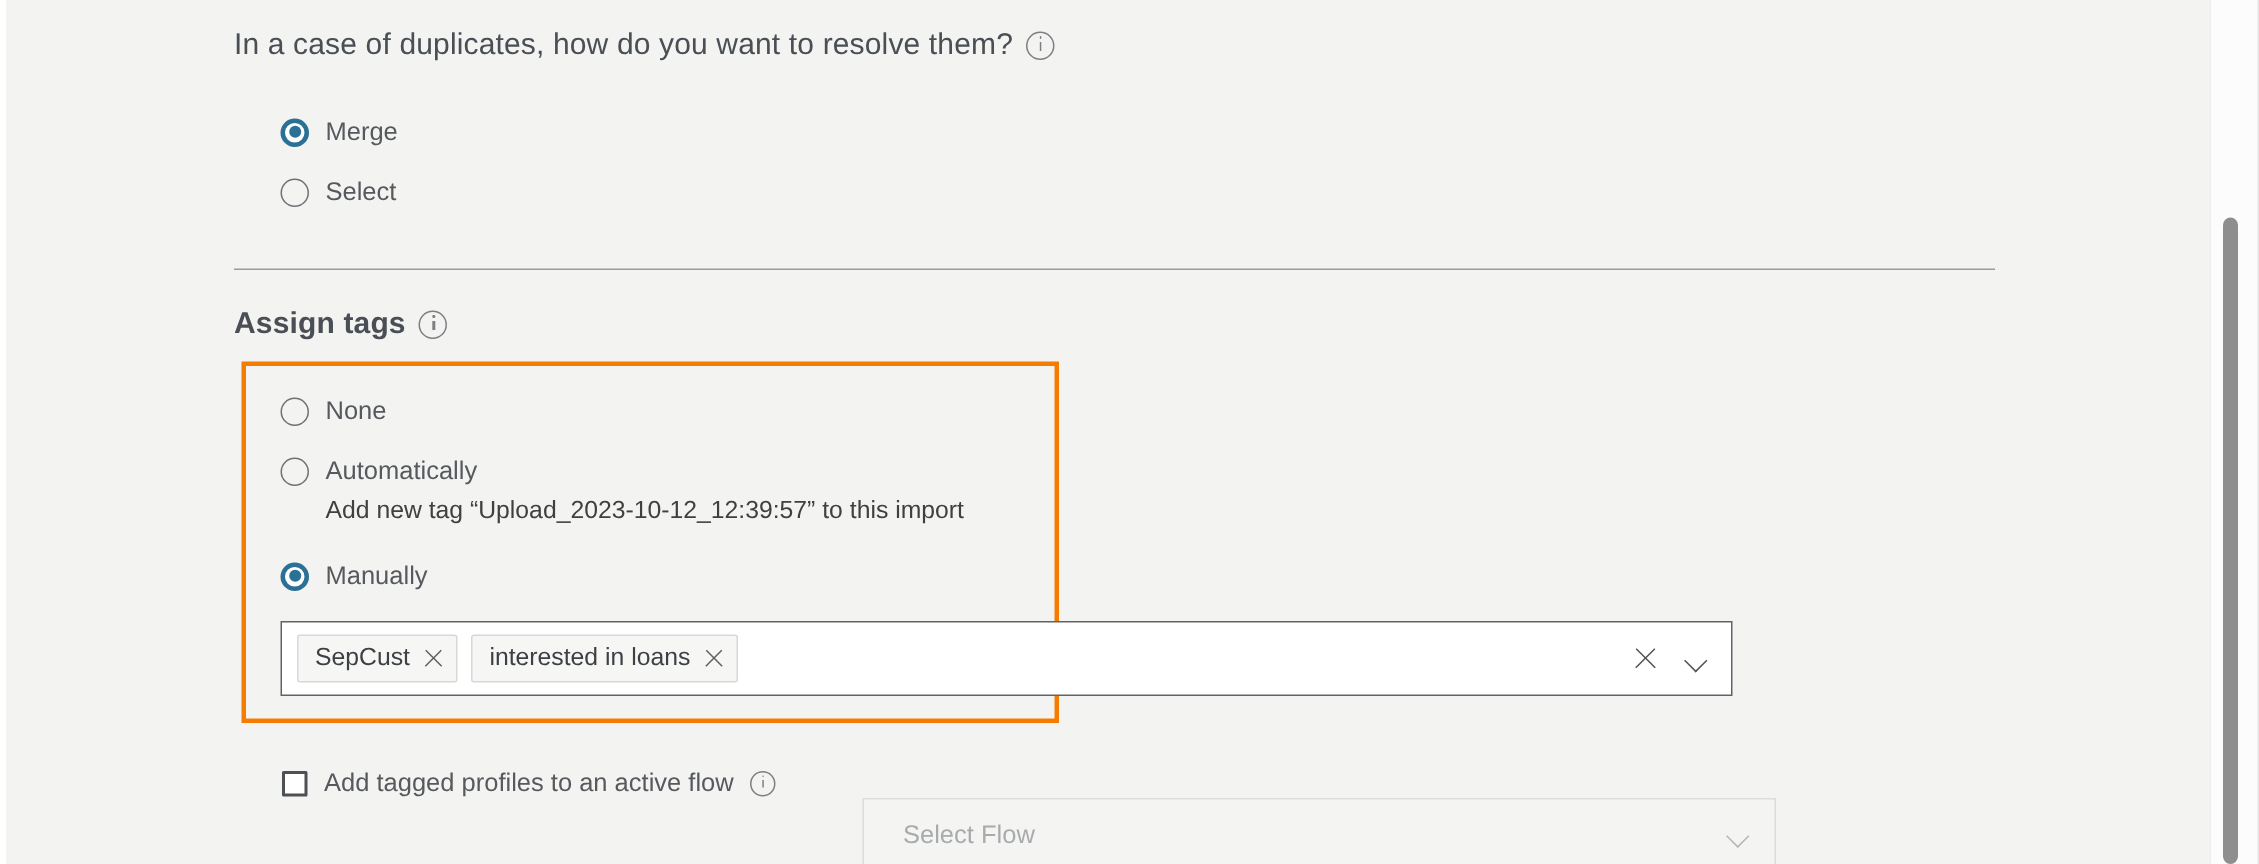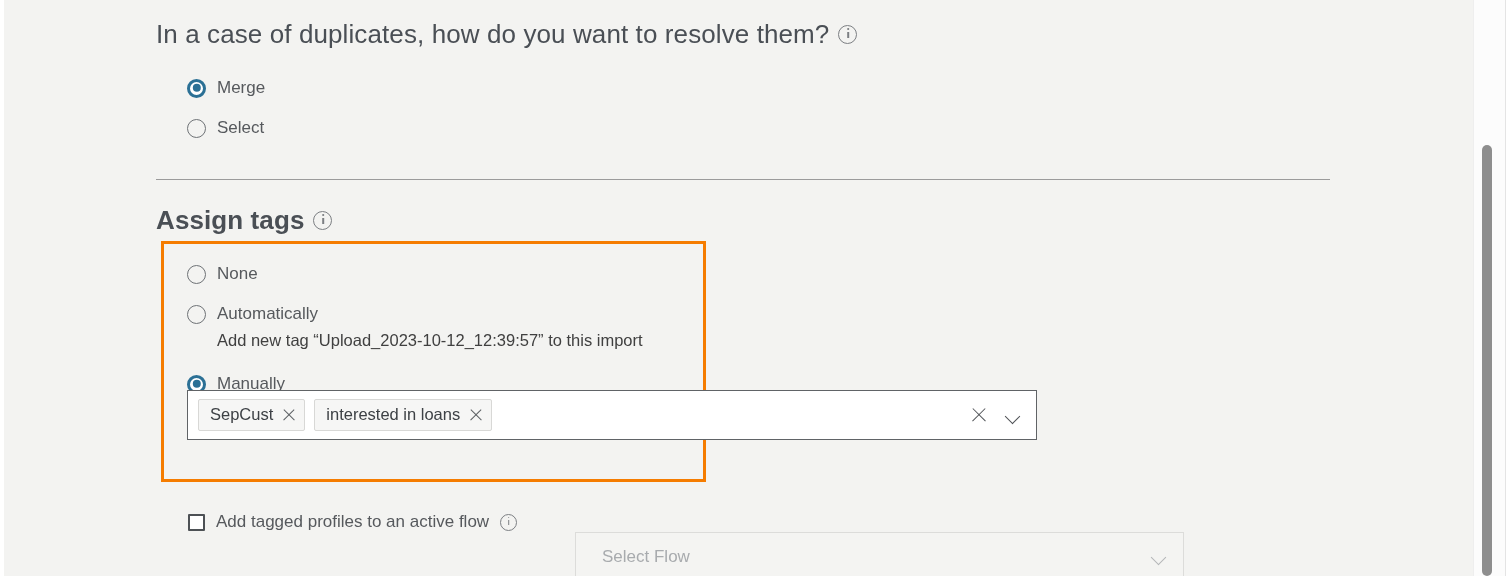--- a/index.html
+++ b/index.html
@@ -21,21 +21,21 @@
     height: 576px;
     background: #f3f3f1;
     box-sizing: border-box;
     border-left: 4px solid #ffffff;
     overflow: hidden;
   }
 
   
   .q-title {
     position: absolute;
-    font-size: 26px;
+    font-size: 20px;
     color: #4a4f55;
     letter-spacing: 0.1px;
     white-space: nowrap;
     display: flex;
     align-items: center;
     gap: 9px;
   }
 
   
   .info-icon {
@@ -332,21 +332,21 @@
     <span class="radio-label">Automatically</span>
   </div>
 
   <div class="sub-note" style="left:213px; top:331px;">Add new tag “Upload_2023-10-12_12:39:57” to this import</div>
 
   <div class="radio-row" style="left:183px; top:374px;text-align:right;">
     <span class="radio checked"></span>
     <span class="radio-label">Manually</span>
   </div>
 
-  <div class="tag-field" style="left:183px; top:390px; width:850px; height:50px;">
+  <div class="tag-field" style="left:183px; top:414px; width:968px; height:50px;">
     <div class="chips">
       <span class="chip">
         <span>SepCust</span>
         <span class="chip-x"></span>
       </span>
       <span class="chip">
         <span>interested in loans</span>
         <span class="chip-x"></span>
       </span>
     </div>

